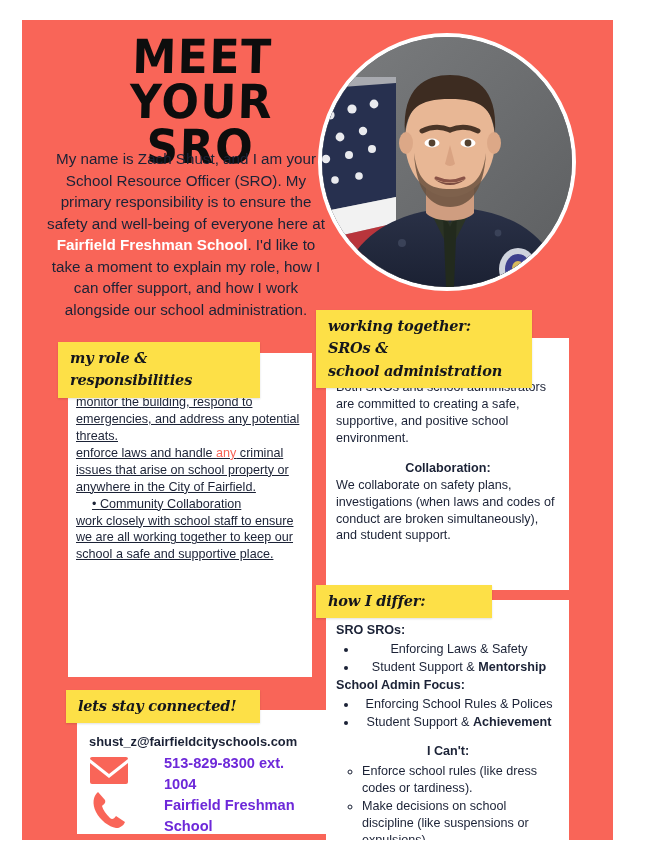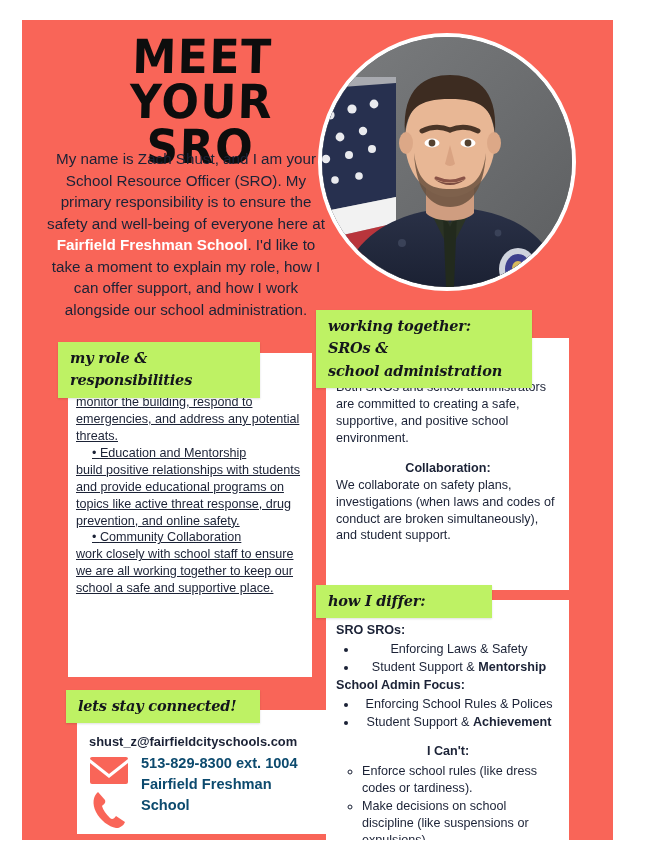--- a/index.html
+++ b/index.html
@@ -55,21 +55,21 @@
     background:#6d6f71;
   }
   .portrait svg{display:block;width:100%;height:100%;}
   
   .card{
     position:absolute;
     background:#ffffff;
   }
   .tag{
     position:absolute;
-    background:#bef264;
+    background:#fde047;
     color:#14161c;
     font-family:"DejaVu Serif", serif;
     font-style:italic;
     font-weight:bold;
     font-size:14.5px;
     line-height:1.55;
     padding:5px 14px 6px 12px;
     letter-spacing:-0.2px;
     z-index:5;
     box-shadow:0 1px 2px rgba(0,0,0,0.13);
@@ -98,21 +98,21 @@
   #contact-body{position:absolute;left:12px;top:24px;width:218px;}
   #email{
     color:#1b2236;font-size:12.9px;line-height:1.2;white-space:nowrap;
     margin-bottom:4px;
   }
   .contact-rows{position:relative;}
   .icon-col{
     position:absolute;left:0;top:2px;width:46px;
   }
   .txt-col{
-    margin-left:52px;color:#0c4a6e;font-size:14.6px;line-height:1.42;
+    margin-left:75px;color:#6d28d9;font-size:14.6px;line-height:1.42;
   }
   
   #card-together{left:304px;top:318px;width:243px;height:252px;}
   #tag-together{left:294px;top:290px;width:190px;}
   #together-body{position:absolute;left:10px;top:24px;width:224px;}
   .ctr{text-align:center;font-weight:bold;}
   .gap{height:13px;}
 
   
   #card-differ{left:304px;top:580px;width:243px;height:252px;}
@@ -214,24 +214,21 @@
   </div>
 
   <div class="card" id="card-role">
     <div class="body-txt" id="role-body">
       <ul class="plain">
         <li>
           <span class="bul">Safety and Security</span>
           <span class="sub">monitor the building, respond to emergencies, and address any potential threats.</span>
         </li>
         <li>
-        </li>
-        <li>
-          <span class="bul">Education and Mentorship</span>
-          <span class="sub">build positive relationships with students and provide educational programs on topics like active threat response, drug prevention, and online safety.</span>
+          <span class="sub"><span>enforce laws and handle </span><span class="coral">any</span><span> criminal issues that arise on school property or anywhere in the City of Fairfield.</span></span>
         </li>
         <li>
           <span class="bul">Community Collaboration</span>
           <span class="sub">work closely with school staff to ensure we are all working together to keep our school a safe and supportive place.</span>
         </li>
       </ul>
     </div>
   </div>
   <div class="tag" id="tag-role">my role &amp; responsibilities</div>
 

